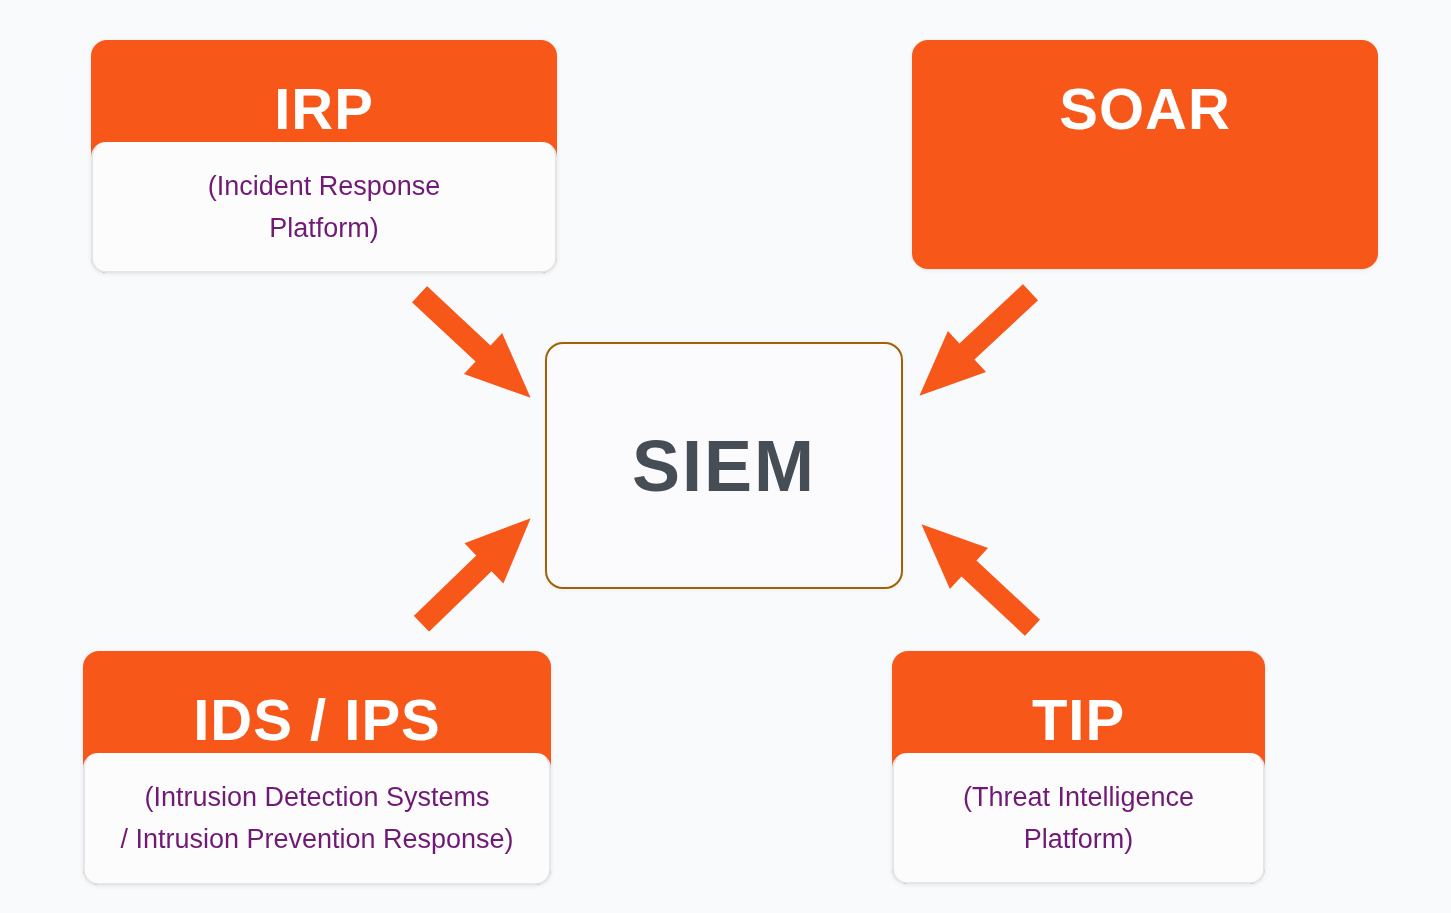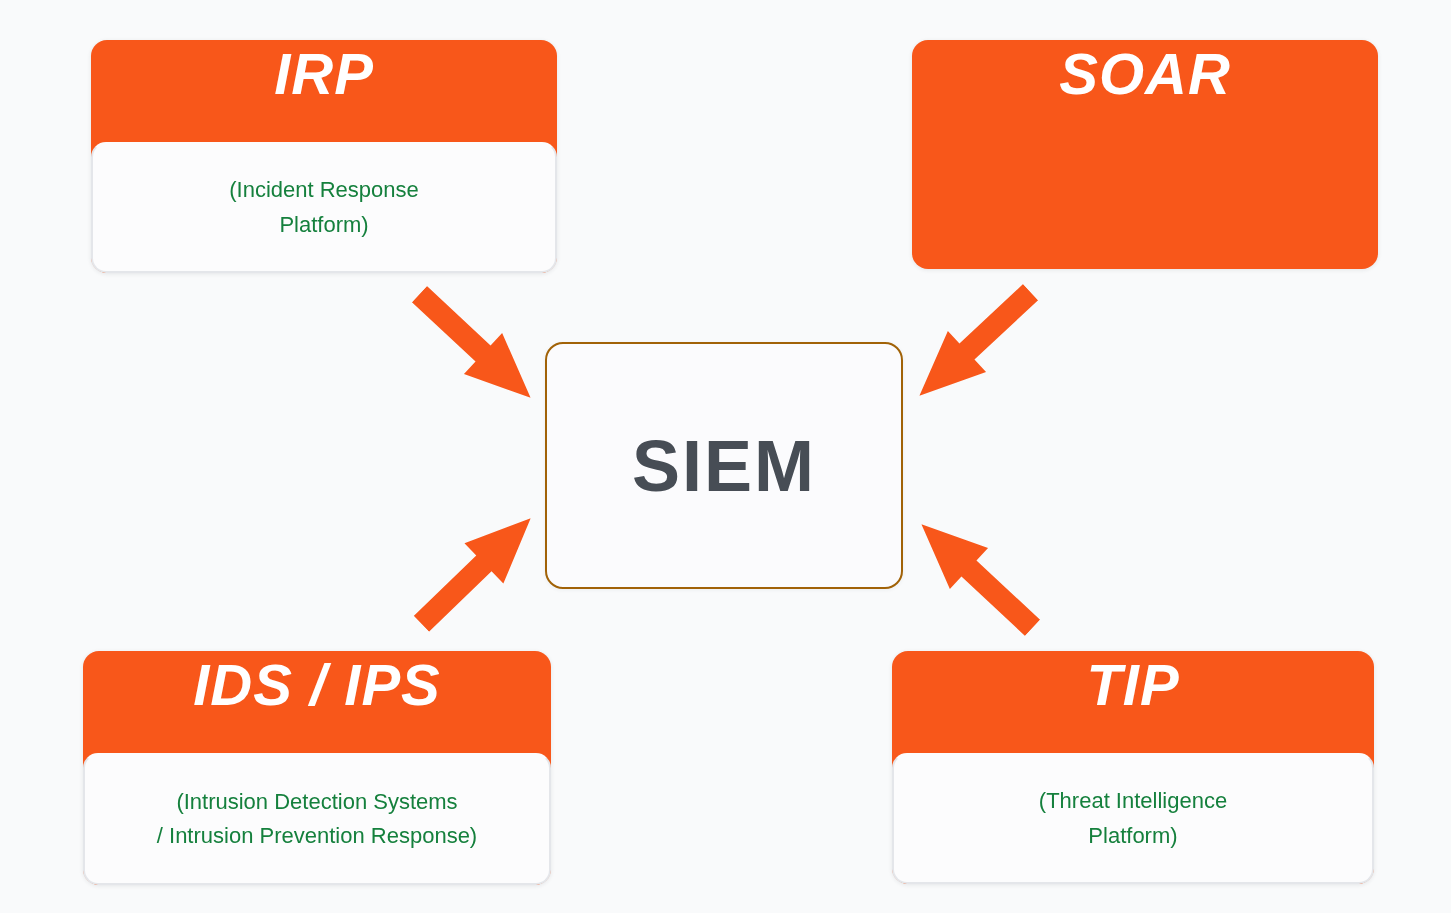--- a/index.html
+++ b/index.html
@@ -23,23 +23,22 @@
     position: absolute;
     background: #F8571A;
     border-radius: 16px;
     box-shadow: 0 1px 4px rgba(40,50,60,0.10);
   }
   .node-header {
     position: absolute;
     top: 0; left: 0; right: 0;
     height: 102px;
     display: flex;
-    align-items: flex-start;
+    align-items: flex-end;
     justify-content: center;
-    font-style: italic;
   }
   .node-abbr {
     color: #FFFFFF;
     font-size: 58px;
     font-weight: 700;
     letter-spacing: 1px;
     white-space: nowrap;
   }
   .node-body {
     position: absolute;
@@ -47,31 +46,31 @@
     background: #FCFCFD;
     border: 2px solid #E4E6EA;
     border-top-color: transparent;
     border-radius: 15px;
     display: flex;
     align-items: center;
     justify-content: center;
     padding: 0 8px;
   }
   .node-full {
-    color: #15803d;
-    font-size: 22px;
+    color: #701a75;
+    font-size: 27px;
     line-height: 1.55;
     text-align: center;
     white-space: pre-line;
   }
 
   .node-irp  { left: 91px;  top: 40px;  width: 466px; height: 233px; }
   .node-soar { left: 892px; top: 40px;  width: 466px; height: 229px; margin-left: 20px; }
   .node-ids  { left: 83px;  top: 651px; width: 468px; height: 234px; }
-  .node-tip  { left: 892px; top: 651px; width: 482px; height: 233px; }
+  .node-tip  { left: 892px; top: 651px; width: 373px; height: 233px; }
 
   
   .center-node {
     position: absolute;
     left: 545px; top: 342px;
     width: 358px; height: 247px;
     background: #FBFBFD;
     border: 2px solid #a16207;
     border-radius: 18px;
     display: flex;

